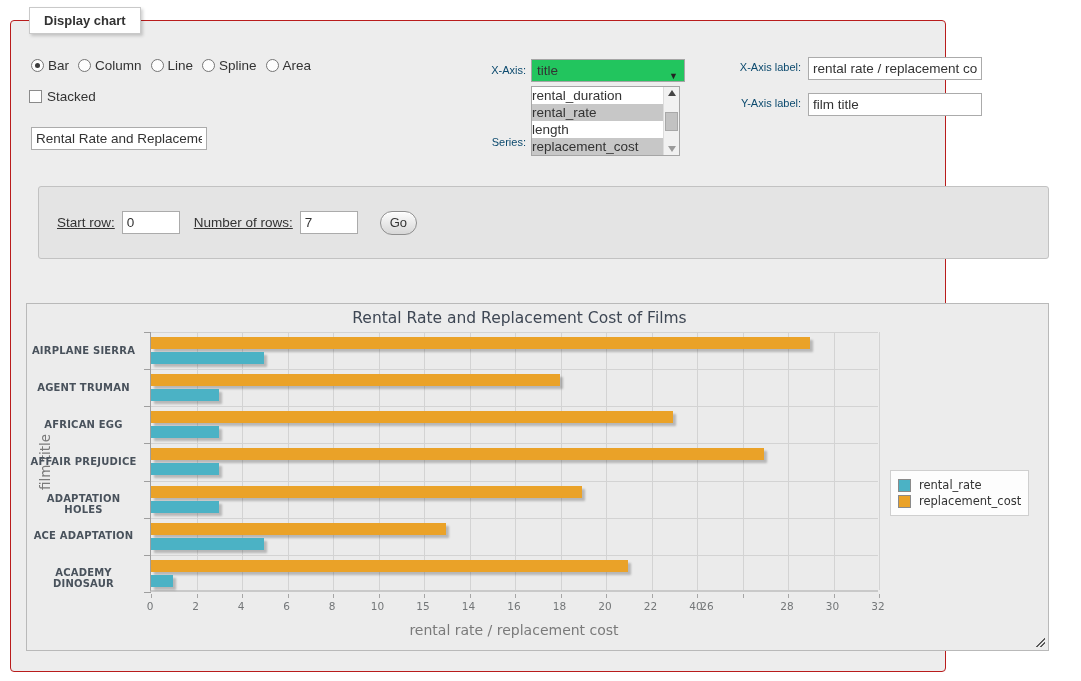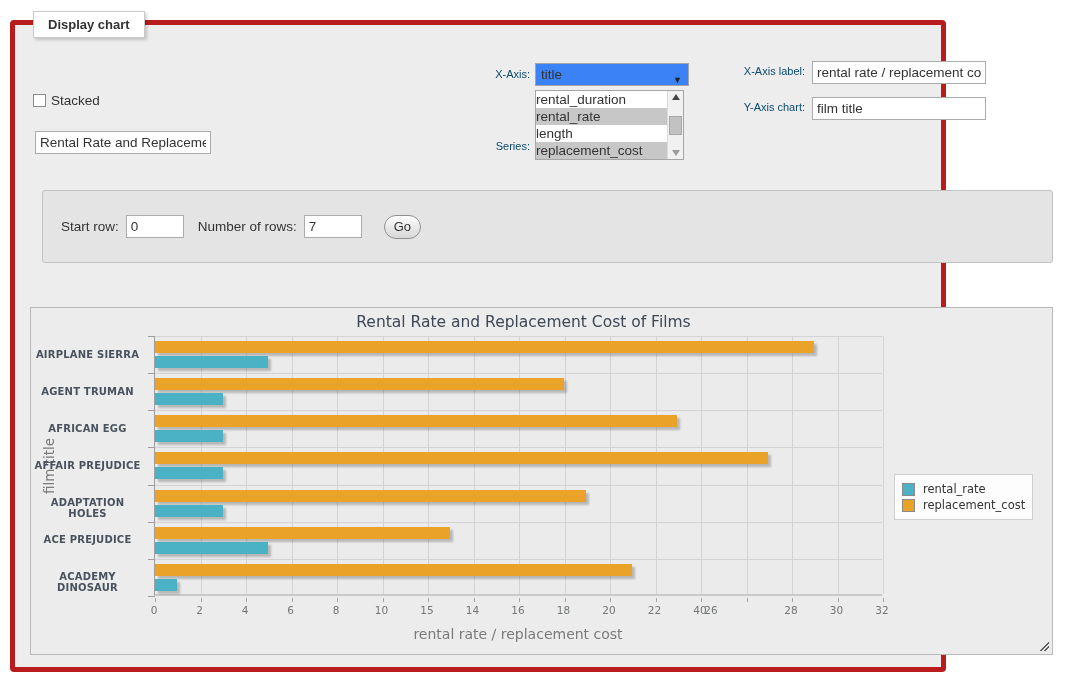--- a/index.html
+++ b/index.html
@@ -1,55 +1,55 @@
 <!DOCTYPE html>
 <html><head>
 <meta charset="utf-8">
 <style>
   * { margin:0; padding:0; box-sizing:border-box; }
   html,body { width:1081px; height:681px; background:#fff; font-family:"Liberation Sans", sans-serif; color:#333; }
   .outer-fieldset { position:absolute; left:10px; top:20px; width:936px; height:652px;
-    background:#ededed; border:5px solid #b91c1c; border-radius:4px; }
+    background:#ededed; border:1px solid #b91c1c; border-radius:4px; }
   .legend-box { position:absolute; left:18px; top:-14px; background:#fff; border:1px solid #c9c9c9;
     box-shadow:2px 2px 3px rgba(0,0,0,0.18); padding:5px 14px; font-size:13px; font-weight:bold; color:#333; }
 
   .ctl-label { position:absolute; font-size:11px; color:#0c4a6e; }
   .right-lab { text-align:right; }
 
   
   .radio-row { position:absolute; left:20px; top:37px; display:flex; align-items:center; gap:9px; font-size:13.5px; }
   .radio-opt { display:flex; align-items:center; gap:4px; }
   .radio { width:13px; height:13px; border:1px solid #757575; border-radius:50%; background:#fdfdfd; display:inline-block; position:relative; }
   .radio.checked::after { content:""; position:absolute; left:3px; top:3px; width:5px; height:5px; border-radius:50%; background:#3c3c3c; }
   .check-row { position:absolute; left:18px; top:68px; display:flex; align-items:center; gap:5px; font-size:13.5px; }
   .checkbox { width:13px; height:13px; border:1px solid #8a8a8a; background:#fdfdfd; display:inline-block; }
 
   .text-input { position:absolute; border:1px solid #ababab; background:#fff; font-size:13.5px;
     font-family:"Liberation Sans", sans-serif; color:#333; padding:1px 4px; height:23px; }
 
   
-  .select-box { position:absolute; left:520px; top:38px; width:154px; height:23px; background:#3b82f6;
+  .select-box { position:absolute; left:520px; top:38px; width:154px; height:23px; background:#22c55e;
     border:1px solid #a5a5a5; font-size:13.5px; line-height:21px; padding-left:5px; }
   .select-arrow { position:absolute; right:6px; top:6px; font-size:9px; color:#222; }
 
   
   .series-list { position:absolute; left:520px; top:65px; width:149px; height:70px; background:#fff;
     border:1px solid #a5a5a5; font-size:13.5px; overflow:hidden; }
   .series-item { height:17px; line-height:17px; padding-left:0; white-space:nowrap; }
   .series-item.selected { background:#c7c7c7; }
   .list-scrollbar { position:absolute; right:0; top:0; width:16px; height:100%; background:#f1f1f1; border-left:1px solid #dcdcdc; }
   .sb-up { position:absolute; top:3px; left:4px; width:0; height:0; border-left:4px solid transparent; border-right:4px solid transparent; border-bottom:6px solid #444; }
   .sb-down { position:absolute; bottom:3px; left:4px; width:0; height:0; border-left:4px solid transparent; border-right:4px solid transparent; border-top:6px solid #9b9b9b; }
   .sb-thumb { position:absolute; top:25px; left:1px; width:13px; height:19px; background:#c2c2c2; border:1px solid #a8a8a8; }
 
   
   .rows-box { position:absolute; left:27px; top:165px; width:1011px; height:73px; background:#e4e4e4;
     border:1px solid #c2c2c2; border-radius:3px; display:flex; align-items:center; padding-left:18px; font-size:13.5px; }
   .rows-box .text-input { position:static; width:58px; }
-  .rows-box label { margin-right:7px; }
+  .rows-box label { margin-right:7px;text-decoration:underline; }
   .gap-md { margin-left:14px; }
   .go-btn { margin-left:22px; width:37px; height:24px; border-radius:12px; border:1px solid #8f8f8f;
     background:linear-gradient(#fdfdfd,#d7d7d7); font-size:13px; color:#333; text-align:center; line-height:22px;
     box-shadow:inset 0 1px 0 #fff; cursor:pointer; }
 
   
   .chart-box { position:absolute; left:15px; top:282px; width:1023px; height:348px; background:#ececec; border:1px solid #b9b9b9; }
   .chart-title { position:absolute; top:5px; left:0; width:985px; text-align:center; font-size:15.5px;
     color:#3e4754; font-family:"DejaVu Sans", sans-serif; }
   .plot { position:absolute; left:123px; top:28px; width:728px; height:260px; background:#ebebeb;
@@ -75,20 +75,42 @@
   .resize-grip { position:absolute; right:3px; bottom:3px; width:11px; height:11px;
     background:repeating-linear-gradient(135deg,#5a5a5a 0 1px,transparent 1px 3px);
     clip-path:polygon(100% 0,100% 100%,0 100%); cursor:se-resize; }
 </style>
 </head>
 <body>
 
 <div class="outer-fieldset">
   <div class="legend-box">Display chart</div>
 
+  <div class="radio-row">
+      <span class="radio-opt">
+        <span class="radio checked"></span>
+        <span>Bar</span>
+      </span>
+      <span class="radio-opt">
+        <span class="radio"></span>
+        <span>Column</span>
+      </span>
+      <span class="radio-opt">
+        <span class="radio"></span>
+        <span>Line</span>
+      </span>
+      <span class="radio-opt">
+        <span class="radio"></span>
+        <span>Spline</span>
+      </span>
+      <span class="radio-opt">
+        <span class="radio"></span>
+        <span>Area</span>
+      </span>
+    </div>
 
   <div class="check-row">
     <span class="checkbox"></span>
     <span>Stacked</span>
   </div>
 
   <input class="text-input" style="left: 20px; top: 106px; width: 176px;" value="Rental Rate and Replacement Cost of Films">
 
   <div class="ctl-label right-lab" style="left:370px; top:43px; width:145px;">X-Axis:</div>
   <div class="select-box">
@@ -107,21 +129,21 @@
     <div class="list-scrollbar">
       <div class="sb-up"></div>
       <div class="sb-thumb"></div>
       <div class="sb-down"></div>
     </div>
   </div>
 
   <div class="ctl-label right-lab" style="left:640px; top:40px; width:150px;">X-Axis label:</div>
   <input class="text-input" style="left: 797px; top: 36px; width: 174px;" value="rental rate / replacement cost">
 
-  <div class="ctl-label right-lab" style="left:640px; top:76px; width:150px;">Y-Axis chart:</div>
+  <div class="ctl-label right-lab" style="left:640px; top:76px; width:150px;">Y-Axis label:</div>
   <input class="text-input" style="left: 797px; top: 72px; width: 174px;" value="film title">
 
   <div class="rows-box">
     <label>Start row:</label>
     <input class="text-input" value="0" style="">
     <label class="gap-md">Number of rows:</label>
     <input class="text-input" value="7" style="">
     <div class="go-btn">Go</div>
   </div>
 
@@ -207,21 +229,21 @@
           <div class="bar" style="top: 5px; width: 65.5938%; background: rgb(234, 162, 40);"></div>
           <div class="bar" style="top: 20px; width: 3.09375%; background: rgb(75, 178, 197);"></div>
         </div>
       </div>
     <div>
         <div class="cat-label" style="top: 40.5714px;">AIRPLANE SIERRA</div>
         <div class="cat-label" style="top: 77.7143px;">AGENT TRUMAN</div>
         <div class="cat-label" style="top: 114.857px;">AFRICAN EGG</div>
         <div class="cat-label" style="top: 152px;">AFFAIR PREJUDICE</div>
         <div class="cat-label" style="top: 189.143px;">ADAPTATION HOLES</div>
-        <div class="cat-label" style="top: 226.286px;">ACE PREJUDICE</div>
+        <div class="cat-label" style="top: 226.286px;">ACE ADAPTATION</div>
         <div class="cat-label" style="top: 263.429px;">ACADEMY DINOSAUR</div>
       </div>
     <div>
         <div class="xtick-label" style="left: 103px; top: 296px;">0</div>
         <div class="xtick-label" style="left: 148.5px; top: 296px;">2</div>
         <div class="xtick-label" style="left: 194px; top: 296px;">4</div>
         <div class="xtick-label" style="left: 239.5px; top: 296px;">6</div>
         <div class="xtick-label" style="left: 285px; top: 296px;">8</div>
         <div class="xtick-label" style="left: 330.5px; top: 296px;">10</div>
         <div class="xtick-label" style="left: 376px; top: 296px;">15</div>

